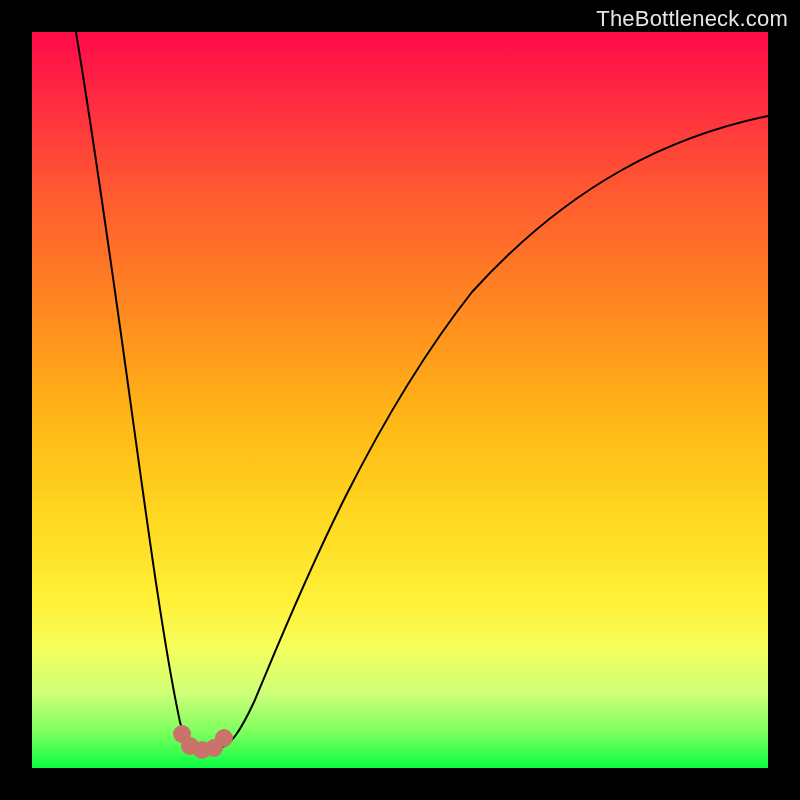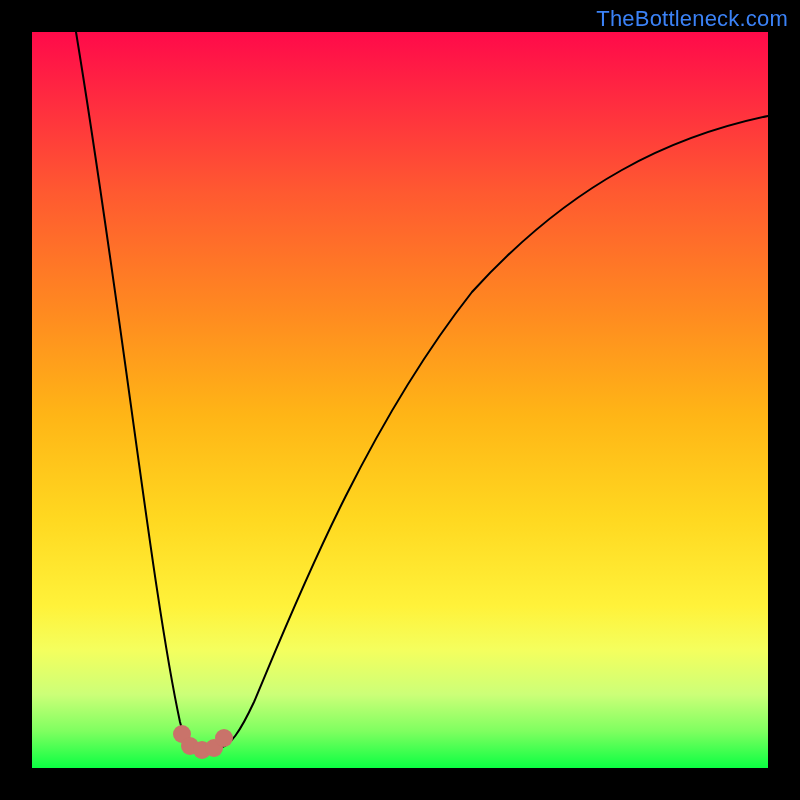--- a/index.html
+++ b/index.html
@@ -37,21 +37,21 @@
       #f4ff5e 84%,
       #ccff78 90%,
       #7fff60 95%,
       #0bff42 100%
     );
   }
   .watermark {
     position: absolute;
     top: 6px;
     right: 12px;
-    color: #3b82f6;
+    color: #e5e5e5;
     font-size: 22px;
     font-weight: 500;
     letter-spacing: 0.2px;
     user-select: none;
   }
   svg.curves {
     position: absolute;
     left: 0;
     top: 0;
     width: 736px;

